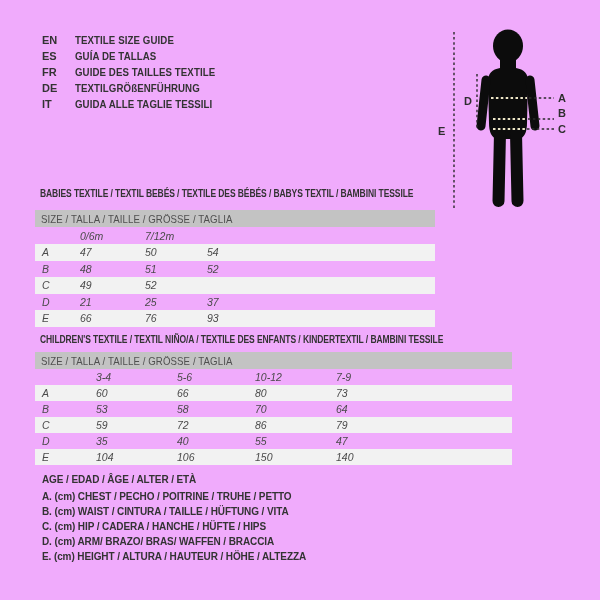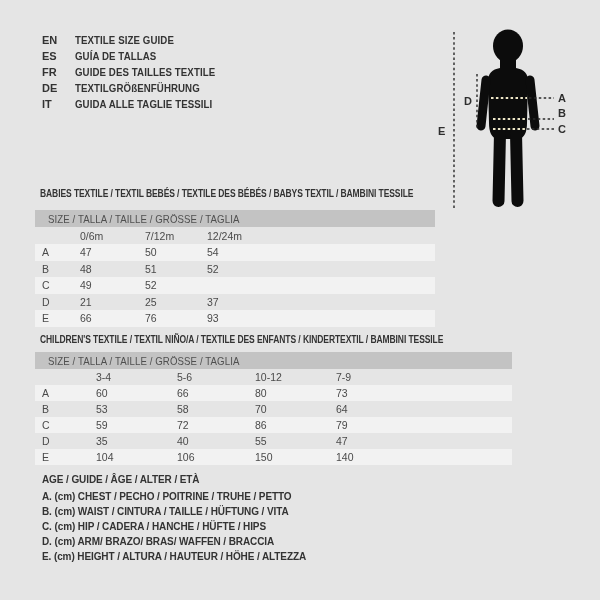--- a/index.html
+++ b/index.html
@@ -1,18 +1,18 @@
 <!DOCTYPE html>
 <html><head>
 <meta charset="utf-8">
 <style>
   * { margin:0; padding:0; box-sizing:border-box; }
   html,body { background:#ffffff; }
   .page {
-    position:relative; width:600px; height:600px; background:#e5e5e5;
+    position:relative; width:600px; height:600px; background:#f0abfc;
     font-family:"Liberation Sans", sans-serif; color:#3c3c3c; overflow:hidden;
   }
 
   
   .langs { position:absolute; left:42px; top:32px; }
   .lang-row { display:flex; height:16px; align-items:center; }
   .lang-code { width:33px; font-size:11px; font-weight:bold; color:#333; }
   .lang-label { font-size:11px; font-weight:bold; color:#333; white-space:nowrap;
                 transform:scaleX(0.88); transform-origin:left center; letter-spacing:0.1px; }
 
@@ -24,24 +24,24 @@
                white-space:nowrap; letter-spacing:-0.1px;
                transform:scaleX(0.85); transform-origin:left center; }
   .babies-title { top:188px; }
   .children-title { top:334px; }
 
   
   .tbl { position:absolute; left:35px; font-size:10.5px; color:#4a4a4a; }
   .tbl.babies { top:210px; width:400px; }
   .tbl.children { top:352px; width:477px; }
   .tbl-head { height:17px; background:#c3c3c3; display:flex; align-items:center;
-              padding-left:13px; color:#4f4f4f; overflow:hidden; }
+              padding-left:6px; color:#4f4f4f; overflow:hidden; }
   .tbl-head span { white-space:nowrap; transform:scaleX(0.92); transform-origin:left center;
                    letter-spacing:0.1px; }
-  .tbl-row { display:grid; align-items:center; padding-left:7px; height:16.5px; }
+  .tbl-row { display:grid; align-items:center; padding-left:7px; height:16.5px;font-style:italic; }
   .children .tbl-row { height:16px; }
   .babies .tbl-row   { grid-template-columns:38px 65px 62px 1fr; }
   .children .tbl-row { grid-template-columns:38px 65px 62px 65px 1fr;gap:16px; }
   .tbl-cols { height:17px; }
   .rows .tbl-row:nth-child(odd) { background:#f2f2f2; }
   .row-label { color:#4a4a4a; }
 
   
   .legend { position:absolute; left:42px; top:474px; }
   .legend-title { font-size:10px; font-weight:bold; color:#333; height:17px;
@@ -108,21 +108,20 @@
 
   <h2 class="sec-title babies-title">BABIES TEXTILE / TEXTIL BEBÉS / TEXTILE DES BÉBÉS / BABYS TEXTIL / BAMBINI TESSILE</h2>
   <div class="tbl babies">
     <div class="tbl-head">
       <span>SIZE / TALLA / TAILLE / GRÖSSE / TAGLIA</span>
     </div>
     <div class="tbl-row tbl-cols">
       <span></span>
       <span>0/6m</span>
       <span>7/12m</span>
-      <span>12/24m</span>
     </div>
     <div class="rows">
       <div class="tbl-row">
         <span class="row-label">A</span>
         <span>47</span>
         <span>50</span>
         <span>54</span>
       </div>
       <div class="tbl-row">
         <span class="row-label">B</span>
@@ -195,21 +194,21 @@
         <span class="row-label">E</span>
         <span>104</span>
         <span>106</span>
         <span>150</span>
         <span>140</span>
       </div>
     </div>
   </div>
 
   <div class="legend">
-    <div class="legend-title">AGE / GUIDE / ÂGE / ALTER / ETÀ</div>
+    <div class="legend-title">AGE / EDAD / ÂGE / ALTER / ETÀ</div>
     <div class="legend-item">A. (cm) CHEST / PECHO / POITRINE / TRUHE / PETTO</div>
     <div class="legend-item">B. (cm) WAIST / CINTURA / TAILLE / HÜFTUNG / VITA</div>
     <div class="legend-item">C. (cm) HIP / CADERA / HANCHE / HÜFTE / HIPS</div>
     <div class="legend-item">D. (cm) ARM/ BRAZO/ BRAS/ WAFFEN / BRACCIA</div>
     <div class="legend-item">E. (cm) HEIGHT / ALTURA / HAUTEUR / HÖHE / ALTEZZA</div>
   </div>
 
 </div>
 
 </body></html>

